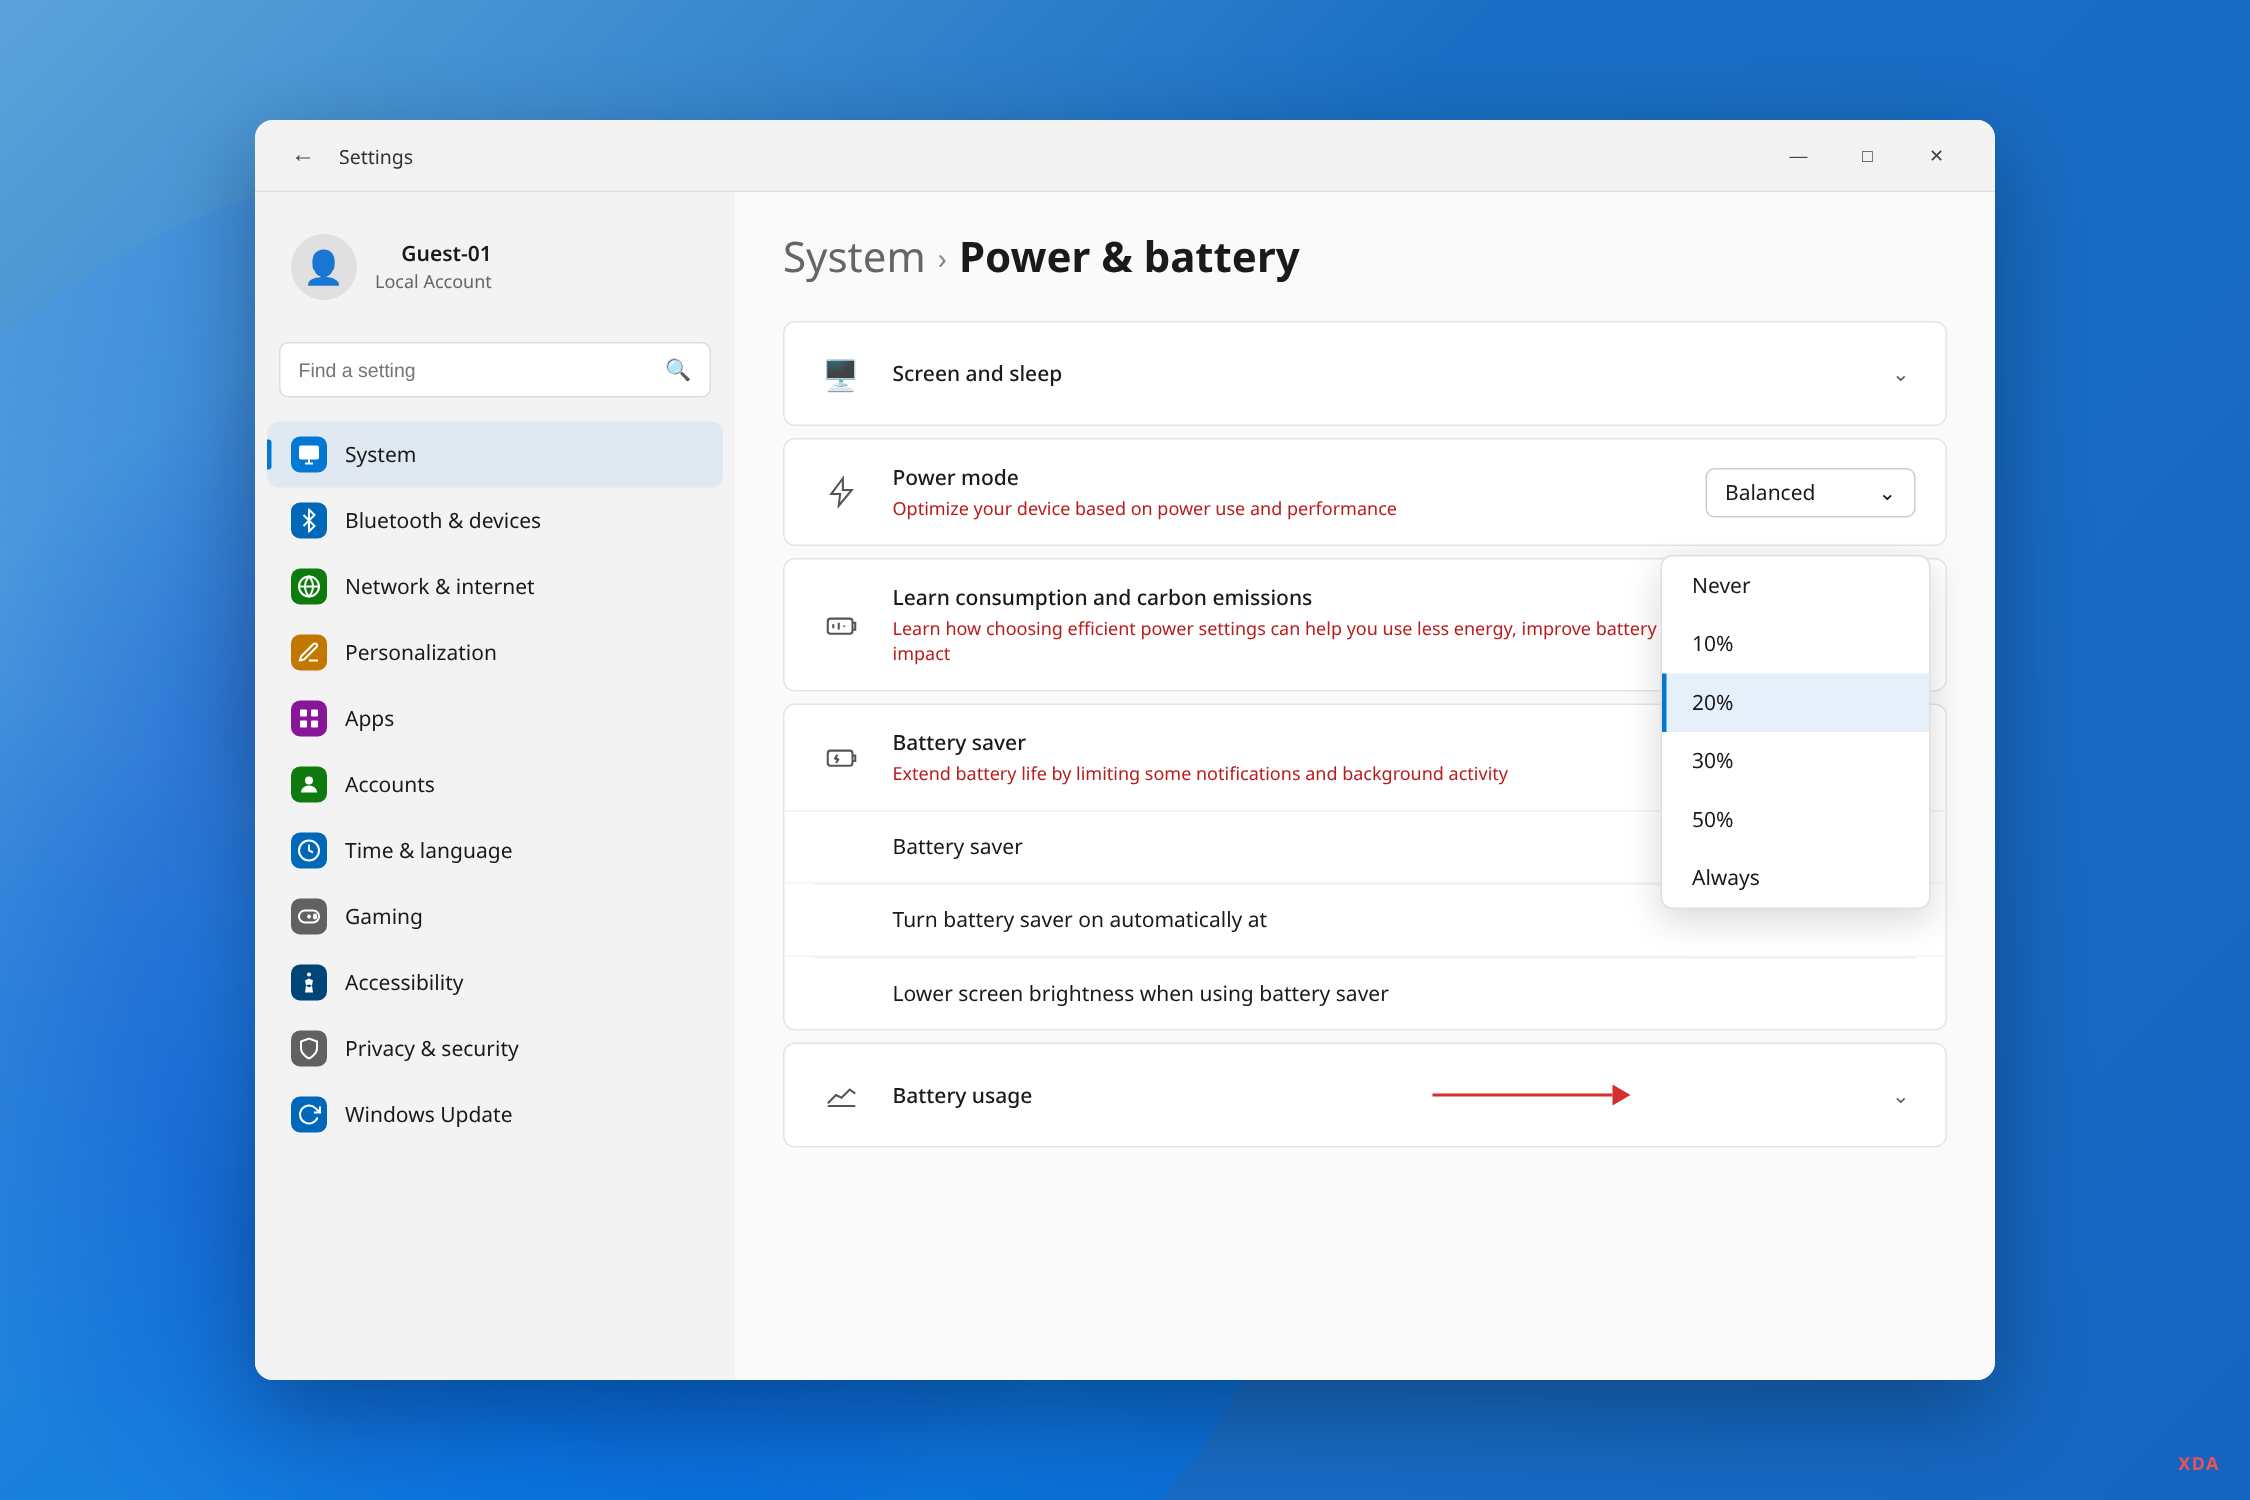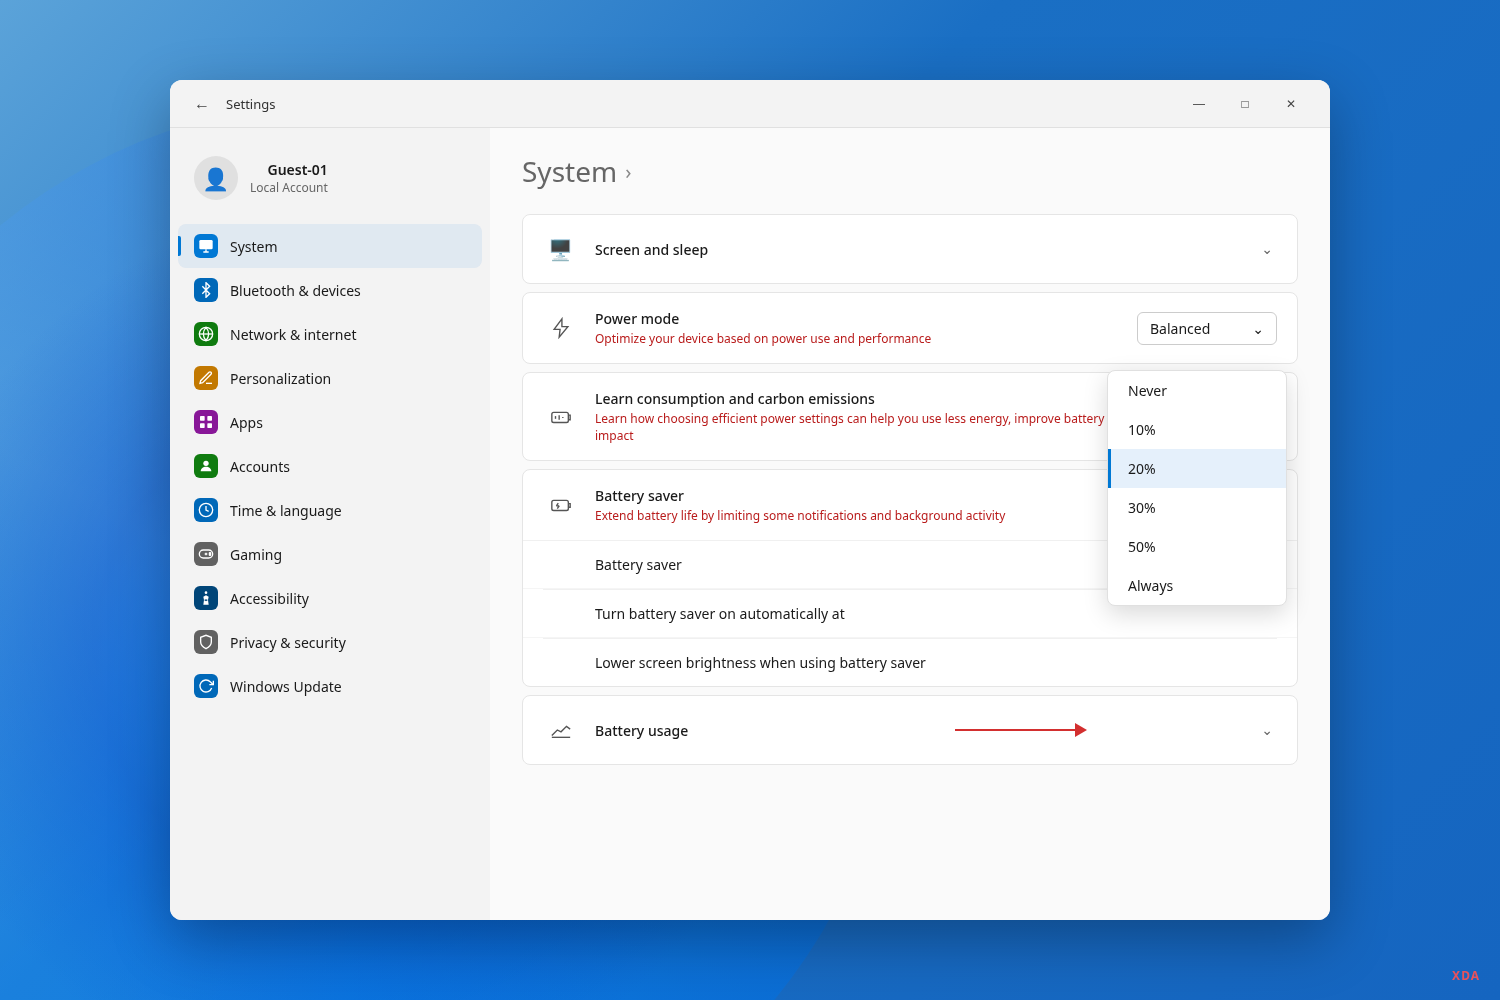--- a/index.html
+++ b/index.html
@@ -419,20 +419,24 @@
       <div class="user-profile">
         <div class="user-avatar">
           <span>👤</span>
         </div>
         <div class="user-info">
           <span class="user-name">Guest-01</span>
           <span class="user-type">Local Account</span>
         </div>
       </div>
 
+      <div class="search-box">
+        <input type="text" placeholder="Find a setting" style="">
+        <span class="search-icon">🔍</span>
+      </div>
 
       <div id="nav-items">
           <div class="nav-item active">
     <div class="nav-icon system">
       <svg width="16" height="16" viewBox="0 0 24 24" fill="white">
                 <rect x="2" y="3" width="20" height="14" rx="2"></rect>
                 <line x1="8" y1="21" x2="16" y2="21" stroke="white" stroke-width="2"></line>
                 <line x1="12" y1="17" x2="12" y2="21" stroke="white" stroke-width="2"></line>
               </svg>
     </div>
@@ -534,20 +538,21 @@
     <span>Windows Update</span>
   </div>
         </div>
     </div>
 
     <div class="right-panel">
 
       <div class="breadcrumb">
         <span class="breadcrumb-parent">System</span>
         <span class="breadcrumb-sep">›</span>
+        <span class="breadcrumb-current">Power &amp; battery</span>
       </div>
 
       <div class="setting-card">
         <div class="setting-row">
           <div class="setting-icon">🖥️</div>
           <div class="setting-text">
             <div class="setting-label">Screen and sleep</div>
           </div>
           <div class="setting-control">
             <button class="chevron-btn">⌄</button>

